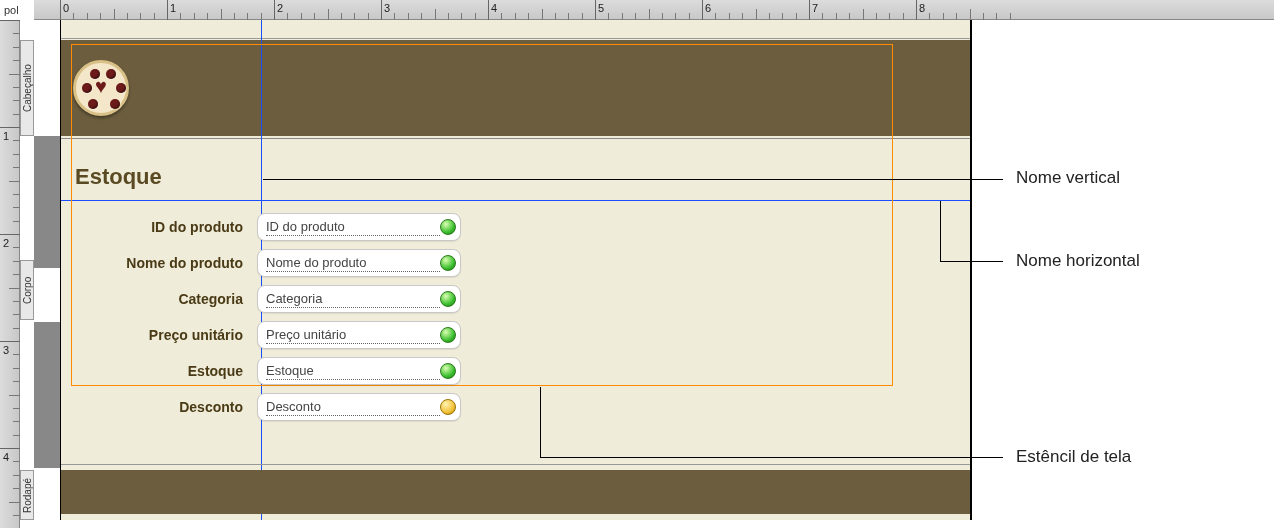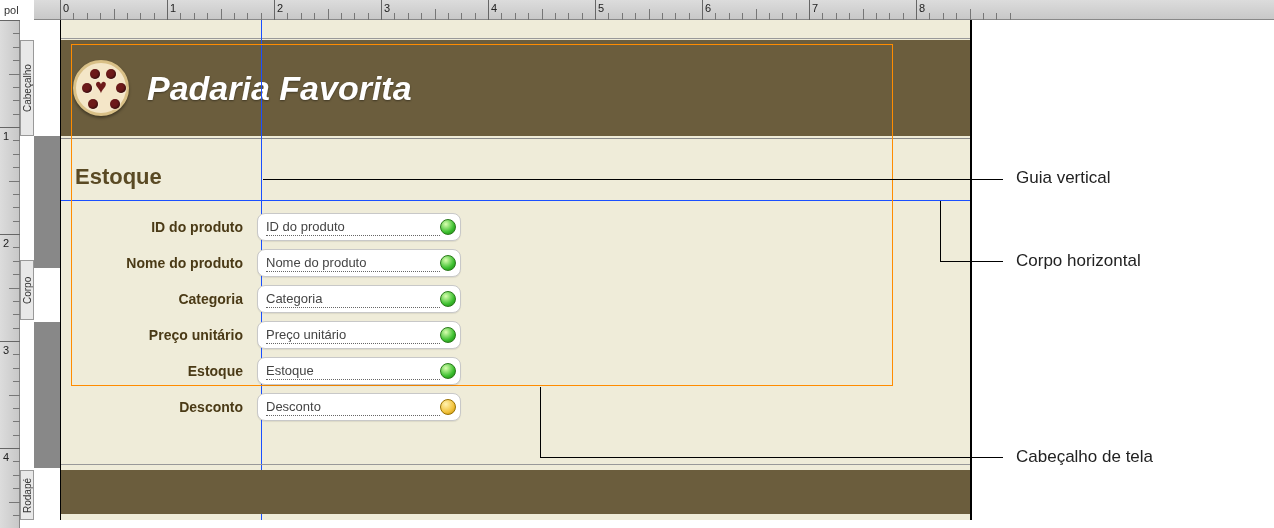--- a/index.html
+++ b/index.html
@@ -375,21 +375,20 @@
   <div class="header-band">
     <div class="logo">
       <span class="heart">♥</span>
       <span class="dot" style="left:6px;top:20px;"></span>
       <span class="dot" style="left:14px;top:6px;"></span>
       <span class="dot" style="left:30px;top:6px;"></span>
       <span class="dot" style="left:40px;top:20px;"></span>
       <span class="dot" style="left:34px;top:36px;"></span>
       <span class="dot" style="left:12px;top:36px;"></span>
     </div>
-    <div class="app-title">Padaria Favorita</div>
   </div>
 
   <div class="divider" style="top:118px;border-top:1px solid #888;"></div>
 
   <div class="section-title">Estoque</div>
 
   <div class="guide-v" style="left:200px;"></div>
   <div class="guide-h" style="top:180px;"></div>
 
   <div class="stencil" style="left:10px;top:24px;width:822px;height:342px;"></div>
@@ -438,21 +437,21 @@
         </div>
       </div>
     </div>
 
   <div class="divider" style="top:444px;"></div>
 
   <div class="footer-band"></div>
 </div>
 
 <div class="callout-line" style="left:263px;top:179px;width:740px;"></div>
-<div class="callout" style="left:1016px;top:168px;">Guia vertical</div>
+<div class="callout" style="left:1016px;top:168px;">Nome vertical</div>
 
 <div class="callout-line-v" style="left:940px;top:201px;height:60px;"></div>
 <div class="callout-line" style="left:940px;top:261px;width:63px;"></div>
-<div class="callout" style="left:1016px;top:251px;">Corpo horizontal</div>
+<div class="callout" style="left:1016px;top:251px;">Nome horizontal</div>
 
 <div class="callout-line-v" style="left:540px;top:387px;height:70px;"></div>
 <div class="callout-line" style="left:540px;top:457px;width:463px;"></div>
-<div class="callout" style="left:1016px;top:447px;">Cabeçalho de tela</div>
+<div class="callout" style="left:1016px;top:447px;">Estêncil de tela</div>
 
 </body></html>

